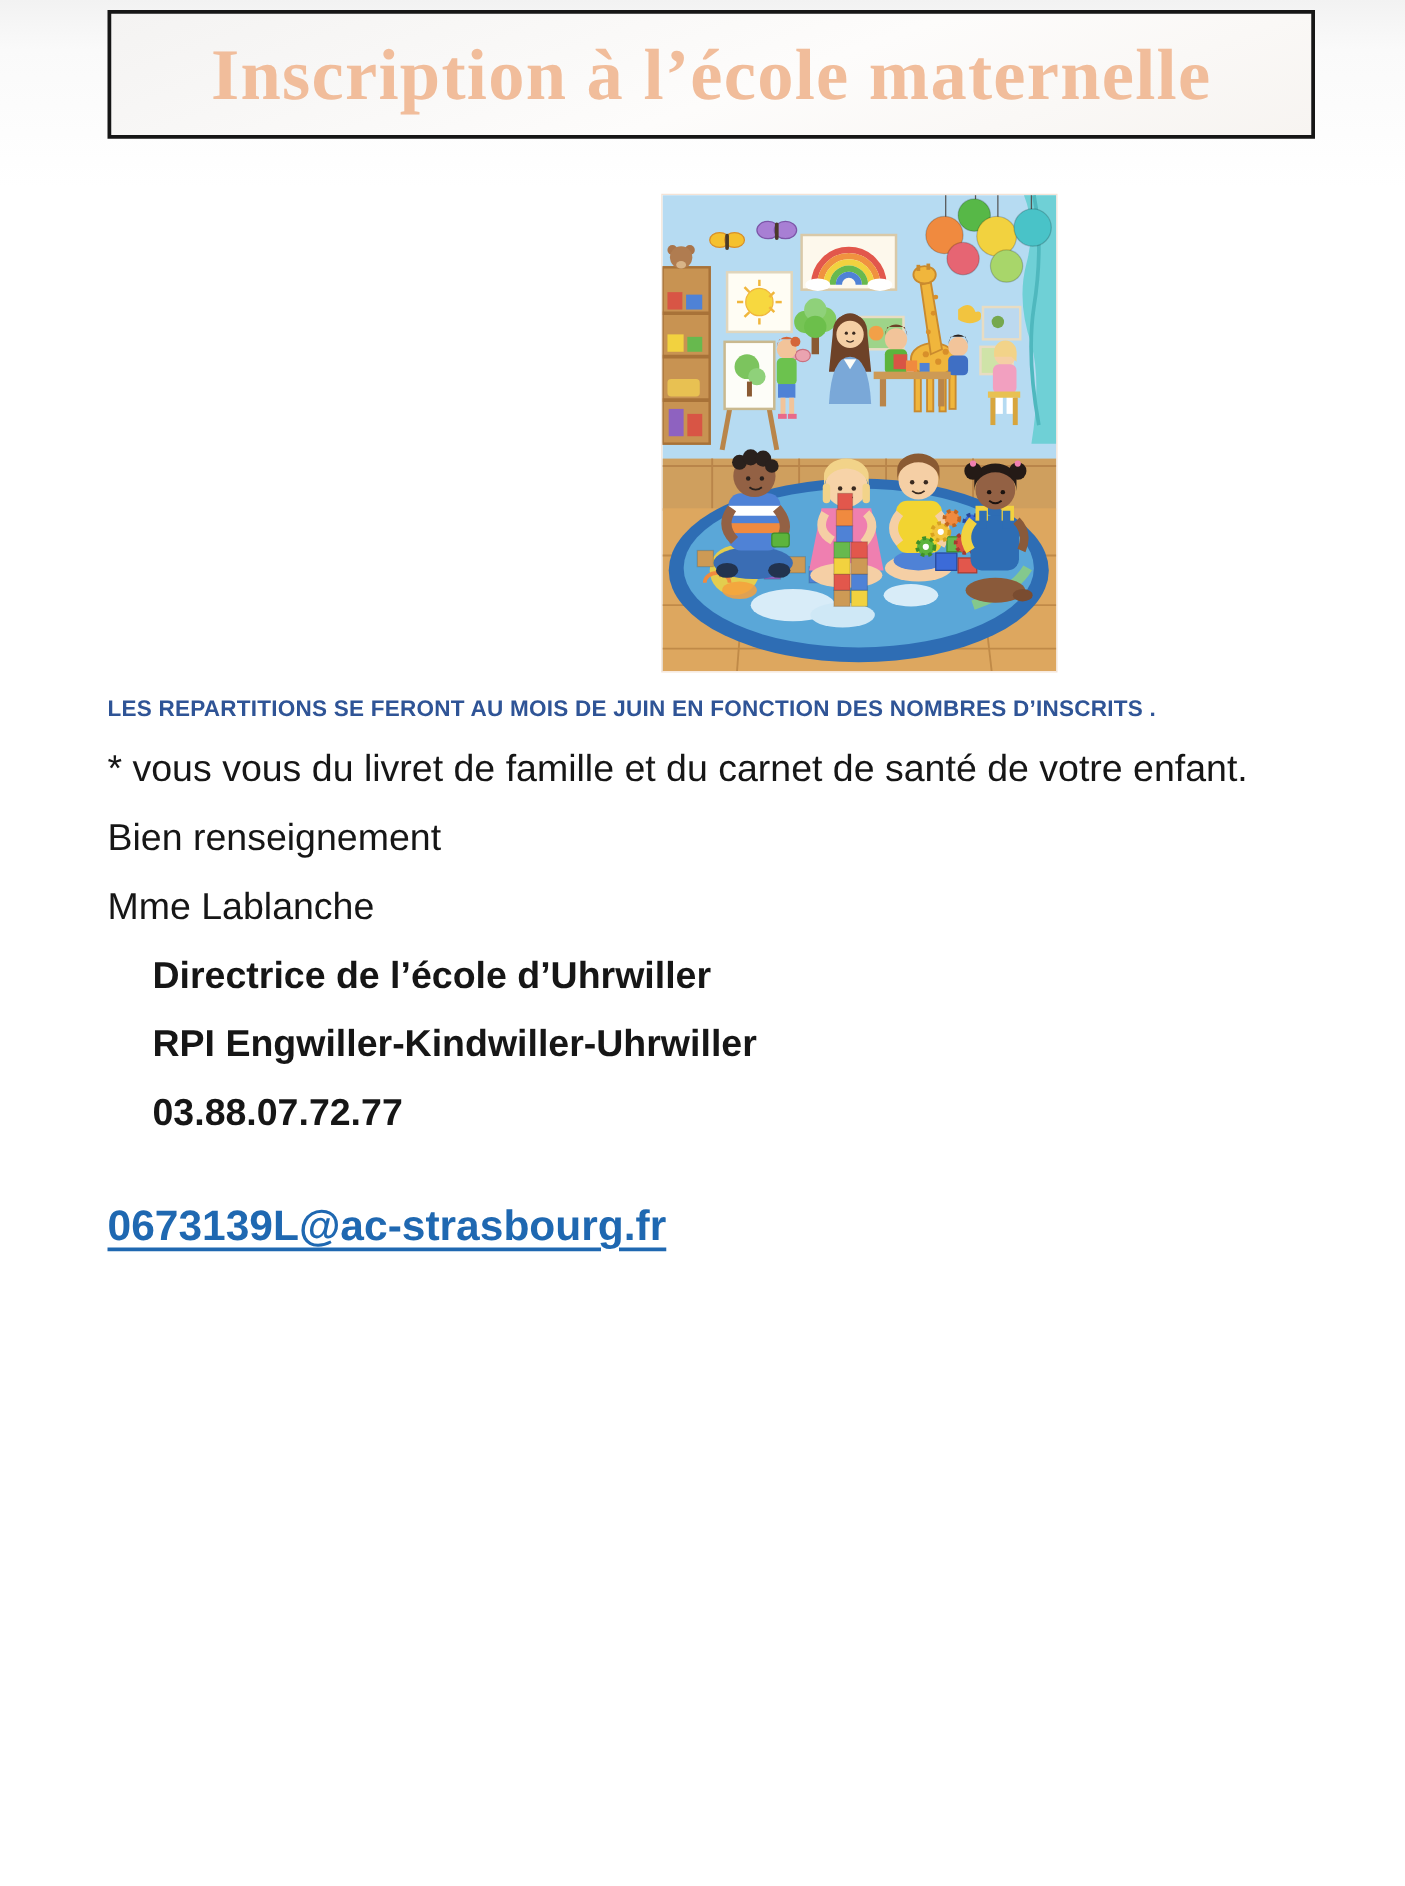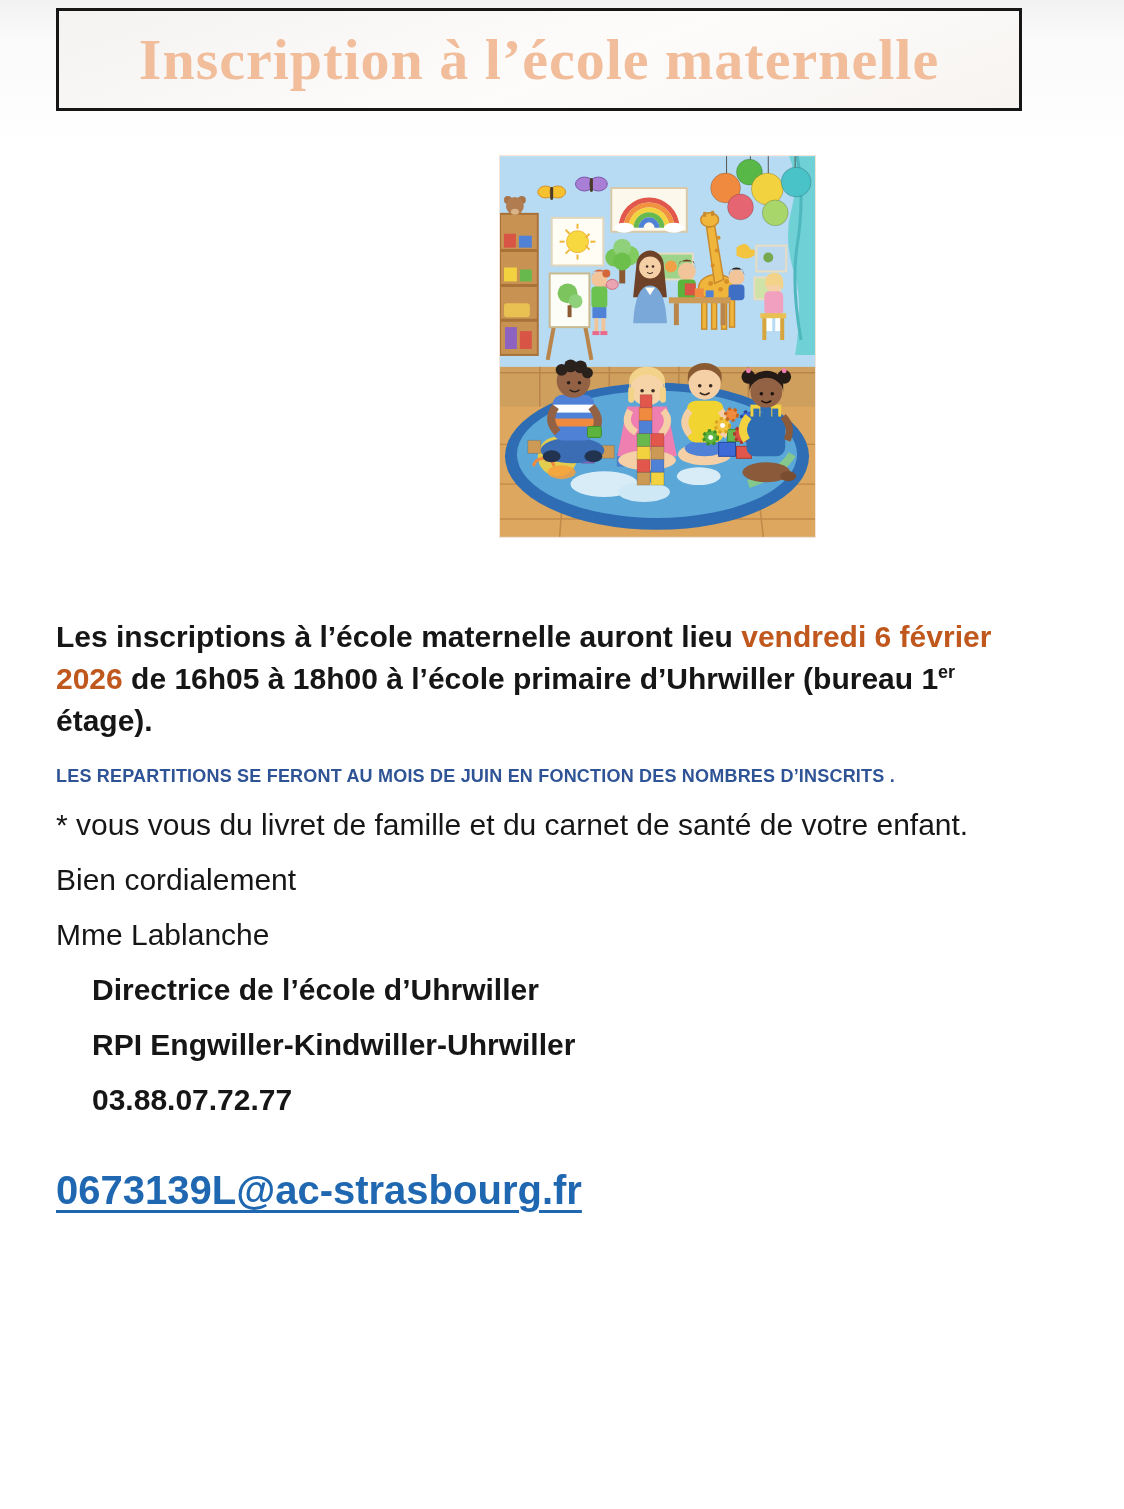--- a/index.html
+++ b/index.html
@@ -3,21 +3,21 @@
 <meta charset="utf-8">
 <style>
   html,body{margin:0;padding:0;}
   body{
     width:1124px;height:1509px;overflow:hidden;
     background:linear-gradient(180deg,#f2f2f2 0px,#fafafa 40px,#ffffff 150px);
     font-family:"Liberation Sans",sans-serif;
     color:#161616;
     --c-title:#f1bd9b; --c-orange:#c0571d; --c-blue:#2f5496; --c-link:#1f68b1;
   }
-  .page{padding:8px 0 0 56px;}
+  .page{padding:8px 0 0 86px;}
   .title-box{
     width:960px;height:97px;
     border:3px solid #161616;
     background:linear-gradient(160deg,#f4f3f2 0%,#fdfcfb 55%,#f7f4f1 100%);
     display:flex;align-items:center;justify-content:center;
   }
   .title-text{
     font-family:"Liberation Serif",serif;
     font-weight:bold;font-size:58px;letter-spacing:1px;
     color:var(--c-title);white-space:nowrap;
@@ -30,21 +30,21 @@
   .intro .orange{color:var(--c-orange);}
   .intro sup{font-size:18px;line-height:0;}
   .notice{
     margin:8px 0 6px 0;
     color:var(--c-blue);font-weight:bold;
     font-size:18px;line-height:43px;letter-spacing:.2px;
   }
   .sig{font-weight:bold;margin-left:36px;}
   .email-row{margin-top:48px;}
   .email-link{
-    color:var(--c-link);font-weight:bold;font-size:40px;
+    color:var(--c-link);font-weight:bold;font-size:34px;
     text-decoration:underline;text-decoration-thickness:3px;text-underline-offset:6px;
     cursor:pointer;
     text-align:center;
   }
 </style>
 </head>
 <body style="--c-title: #f1bd9b; --c-orange: #c0571d; --c-blue: #2f5496; --c-link: #1f68b1;">
 
 <div class="page">
 
@@ -377,26 +377,25 @@
           <circle cx="286" cy="216" r="2.5" fill="#ef7fb0"></circle>
         <circle cx="263" cy="239" r="1.8" fill="#1c1310"></circle>
           <circle cx="274" cy="239" r="1.8" fill="#1c1310"></circle>
         <path d="M263,246 q5,4 10,0" stroke="#1c1310" stroke-width="1.5" fill="none"></path>
       </g>
     </svg>
   </div>
 
   <div class="content">
 
-    <p class="intro"><span>Les inscriptions à l’école maternelle auront lieu </span><span class="orange">vendredi 6 février 2026</span><span> de 16h05 à 18h00 à l’école primaire d’Uhrwiller (bureau 1</span><sup>er</sup><span> étage).</span></p>
 
     <p class="notice">LES REPARTITIONS SE FERONT AU MOIS DE JUIN EN FONCTION DES NOMBRES D’INSCRITS .</p>
 
     <p>* vous vous du livret de famille et du carnet de santé de votre enfant.</p>
-    <p>Bien cordialement</p>
+    <p>Bien renseignement</p>
     <p>Mme Lablanche</p>
 
     <p class="sig">Directrice de l’école d’Uhrwiller</p>
     <p class="sig">RPI Engwiller-Kindwiller-Uhrwiller</p>
     <p class="sig">03.88.07.72.77</p>
 
     <p class="email-row"><a class="email-link">0673139L@ac-strasbourg.fr</a></p>
 
   </div>
 </div>

